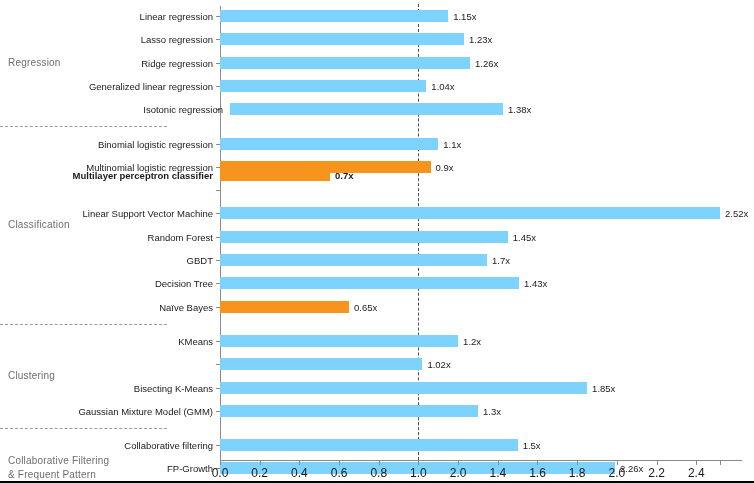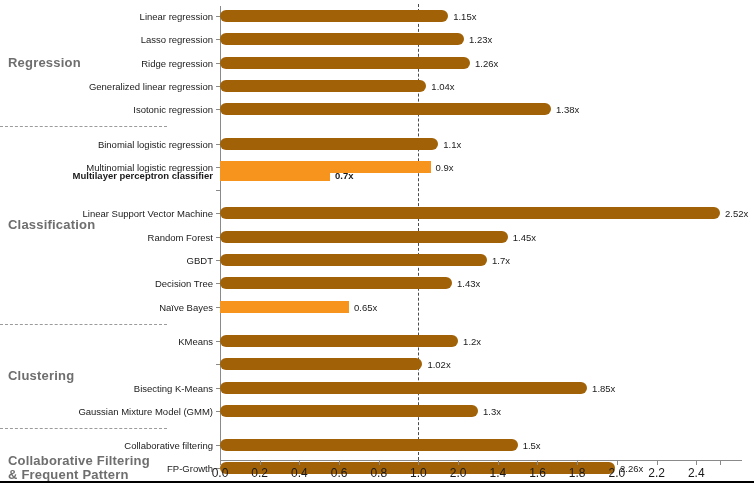--- a/index.html
+++ b/index.html
@@ -12,25 +12,24 @@
     border-bottom:2px solid #000;
     box-sizing:border-box;
   }
   #chart-root{position:absolute;inset:0;}
 
   
   .group-label{
     position:absolute;
     left:8px;
     color:#6e6e6e;
-    font-size:13px;
+    font-size:10px;
     line-height:14px;
     letter-spacing:.2px;
     white-space:pre-line;
-    font-weight:bold;
   }
 
   
   .separator{
     position:absolute;
     left:0;
     width:167px;
     height:0;
     border-top:1.5px dashed #9b9b9b;
   }
@@ -68,21 +67,21 @@
     color:#1a1a1a;
     font-size:9.5px;
     text-align:right;
   }
 
   .bar{
     position:absolute;
     height:12px;
     transform:translateY(-50%);
   }
-  .bar.blue{background:#a16207;border-radius:6px;}
+  .bar.blue{background:#7dd3fc;}
   .bar.orange{background:#f7941d;}
 
   .bar-value{
     position:absolute;
     left:calc(100% + 5px);
     top:50%;
     transform:translateY(-50%);
     font-size:9.5px;
     color:#1a1a1a;
     white-space:nowrap;
@@ -148,21 +147,21 @@
         <div class="bar blue" style="top: 62.6px; left: 0px; width: 250.024px;">
           <div class="row-label" style="top: 50%;">Ridge regression</div>
           <div class="bar-value">1.26x</div>
         </div>
         <div class="ytick" style="top: 85.9px;"></div>
         <div class="bar blue" style="top: 85.9px; left: 0px; width: 206.369px;">
           <div class="row-label" style="top: 50%;">Generalized linear regression</div>
           <div class="bar-value">1.04x</div>
         </div>
         <div class="ytick" style="top: 109.2px;"></div>
-        <div class="bar blue" style="top: 109.2px; left: 0px; width: 331px;">
+        <div class="bar blue" style="top: 109.2px; left: 10px; width: 273px;">
           <div class="row-label" style="top: 50%;">Isotonic regression</div>
           <div class="bar-value">1.38x</div>
         </div>
         <div class="ytick" style="top: 143.5px;"></div>
         <div class="bar blue" style="top: 143.5px; left: 0px; width: 218.275px;">
           <div class="row-label" style="top: 50%;">Binomial logistic regression</div>
           <div class="bar-value">1.1x</div>
         </div>
         <div class="ytick" style="top: 166.8px;"></div>
         <div class="bar orange" style="top: 166.8px; left: 0px; width: 178.588px; padding-left: 32px;">
@@ -183,21 +182,21 @@
         <div class="bar blue" style="top: 236.7px; left: 0px; width: 287.725px;">
           <div class="row-label" style="top: 50%;">Random Forest</div>
           <div class="bar-value">1.45x</div>
         </div>
         <div class="ytick" style="top: 260px;"></div>
         <div class="bar blue" style="top: 260px; left: 0px; width: 267px;">
           <div class="row-label" style="top: 50%;">GBDT</div>
           <div class="bar-value">1.7x</div>
         </div>
         <div class="ytick" style="top: 283.3px;"></div>
-        <div class="bar blue" style="top: 283.3px; left: 0px; width: 232px;">
+        <div class="bar blue" style="top: 283.3px; left: 0px; width: 299px;">
           <div class="row-label" style="top: 50%;">Decision Tree</div>
           <div class="bar-value">1.43x</div>
         </div>
         <div class="ytick" style="top: 306.6px;"></div>
         <div class="bar orange" style="top: 306.6px; left: 0px; width: 128.98px;">
           <div class="row-label" style="top: 50%; margin-left: 32px;">Naïve Bayes</div>
           <div class="bar-value">0.65x</div>
         </div>
         <div class="ytick" style="top: 340.9px;"></div>
         <div class="bar blue" style="top: 340.9px; left: 0px; width: 238.118px;">

